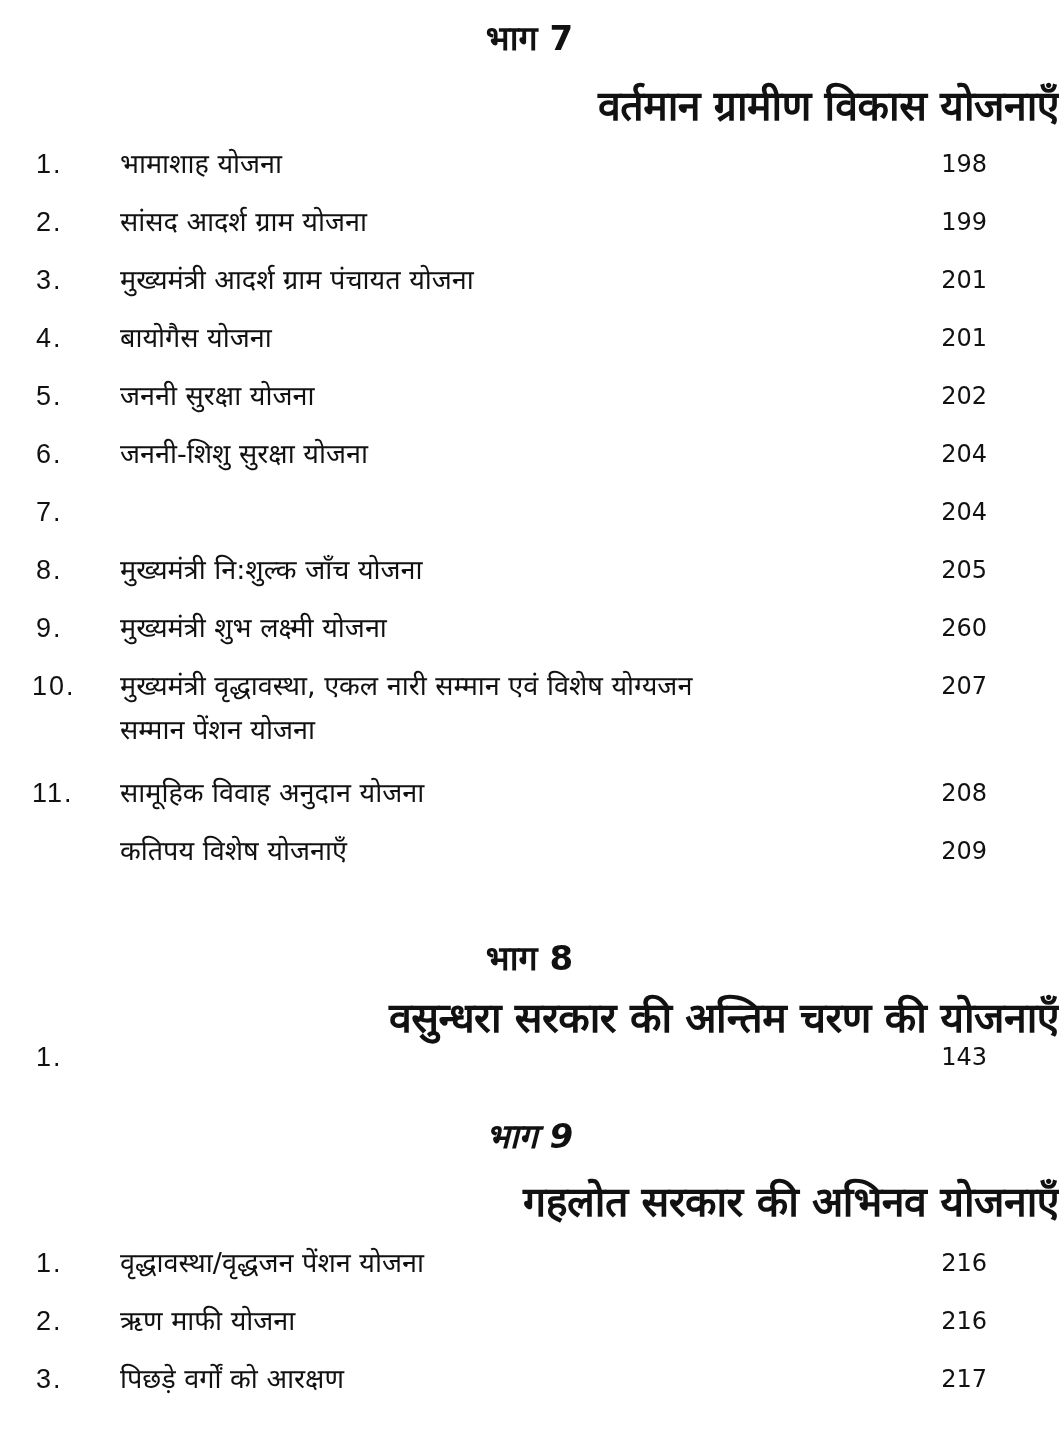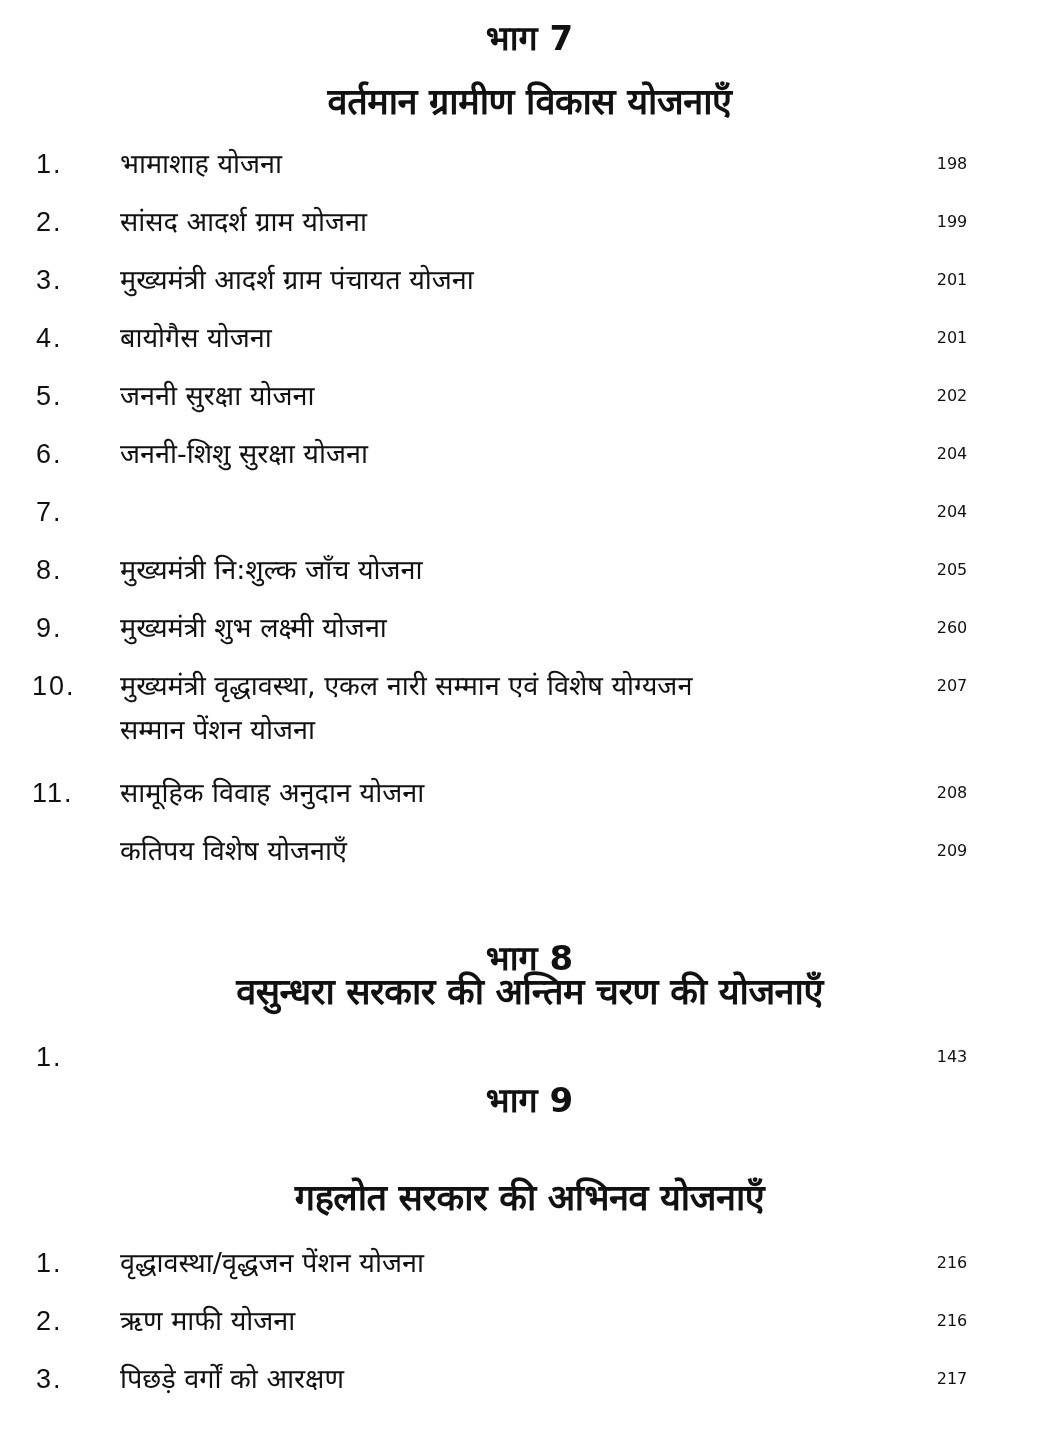--- a/index.html
+++ b/index.html
@@ -28,22 +28,23 @@
       width: 1059px;
       text-align: center;
       font-weight: bold;
       color: #111;
       white-space: nowrap;
     }
     .part-label {
       font-size: 34px;
     }
     .part-title {
-      font-size: 36px;
+      font-size: 41px;
       letter-spacing: -0.5px;
+      text-align: right;
     }
     .toc-row {
       position: absolute;
       left: 0;
       width: 1059px;
       font-size: 27px;
       line-height: 44px;
       height: 44px;
     }
     .toc-num {
@@ -59,23 +60,23 @@
       left: 120px;
       white-space: nowrap;
     }
     .toc-title .line2 {
       display: block;
     }
     .toc-page {
       position: absolute;
       right: 72px;
       width: 70px;
-      text-align: center;
+      text-align: right;
       font-family: "DejaVu Sans", sans-serif;
-      font-size: 16px;
+      font-size: 24px;
     }
   </style>
 </head>
 <body>
 
 <div class="page">
 
   <div class="part-heading part-label" style="top:14px;">भाग 7</div>
   <div class="part-heading part-title" style="top:76px;">वर्तमान ग्रामीण विकास योजनाएँ</div>
 
@@ -136,28 +137,28 @@
     <span class="toc-title">सामूहिक विवाह अनुदान योजना</span>
     <span class="toc-page">208</span>
   </div>
   <div class="toc-row" style="top:829px;">
     <span class="toc-num"></span>
     <span class="toc-title">कतिपय विशेष योजनाएँ</span>
     <span class="toc-page">209</span>
   </div>
 
   <div class="part-heading part-label" style="top:906px;margin-top:28px;">भाग 8</div>
-  <div class="part-heading part-title" style="top:966px;">वसुन्धरा सरकार की अन्तिम चरण की योजनाएँ</div>
+  <div class="part-heading part-title" style="top:988px;">वसुन्धरा सरकार की अन्तिम चरण की योजनाएँ</div>
 
   <div class="toc-row" style="top:1035px;">
     <span class="toc-num">1.</span>
     <span class="toc-page">143</span>
   </div>
 
-  <div class="part-heading part-label" style="top:1076px;">भाग 9</div>
+  <div class="part-heading part-label" style="top:1112px;font-style:italic;">भाग 9</div>
   <div class="part-heading part-title" style="top:1172px;">गहलोत सरकार की अभिनव योजनाएँ</div>
 
   <div class="toc-row" style="top:1241px;">
     <span class="toc-num">1.</span>
     <span class="toc-title">वृद्धावस्था/वृद्धजन पेंशन योजना</span>
     <span class="toc-page">216</span>
   </div>
   <div class="toc-row" style="top:1299px;">
     <span class="toc-num">2.</span>
     <span class="toc-title">ऋण माफी योजना</span>

